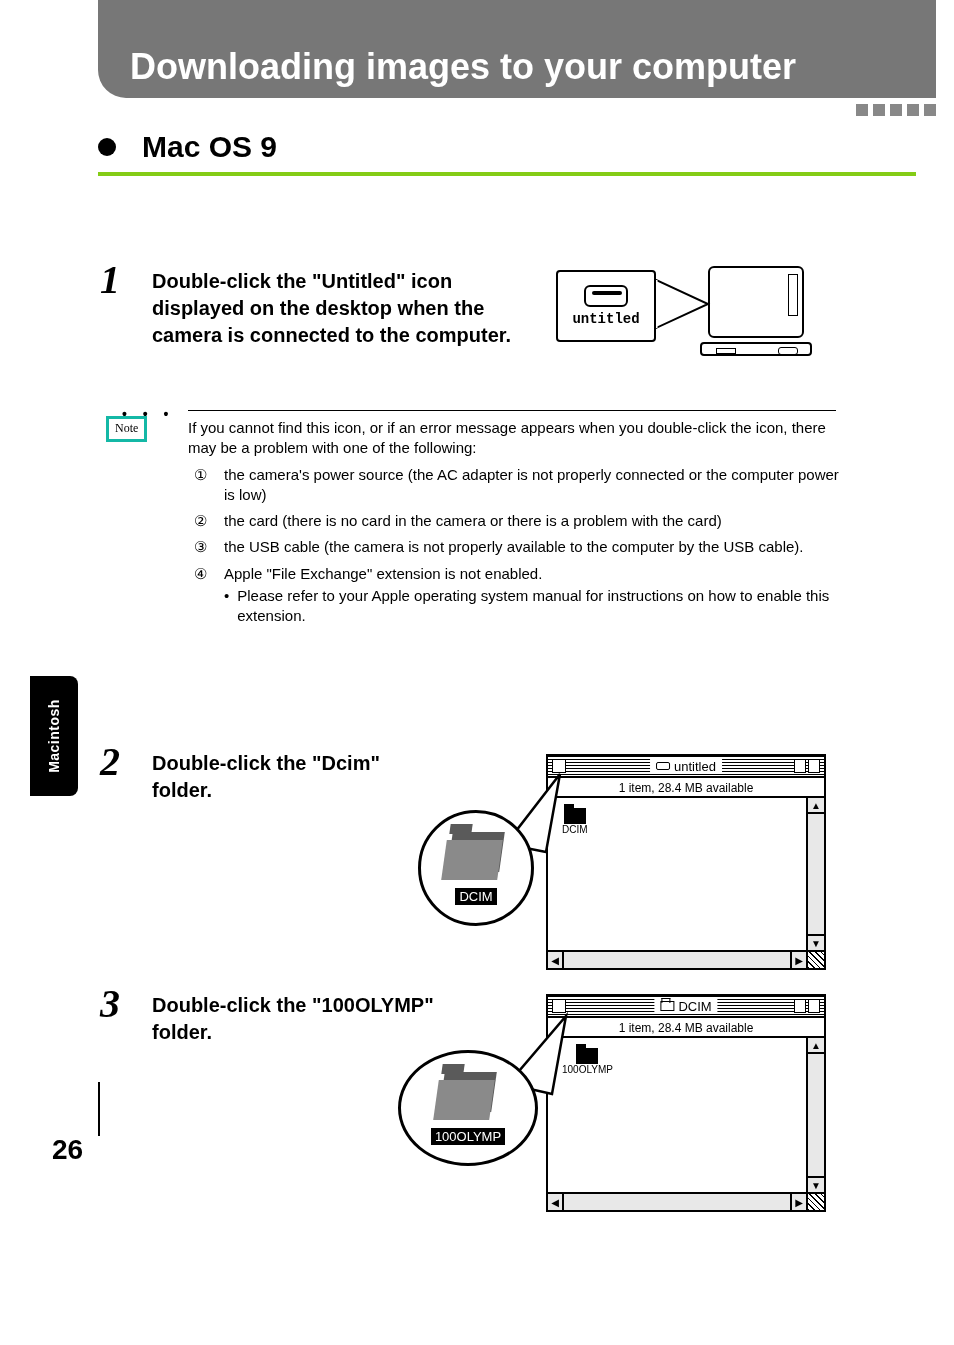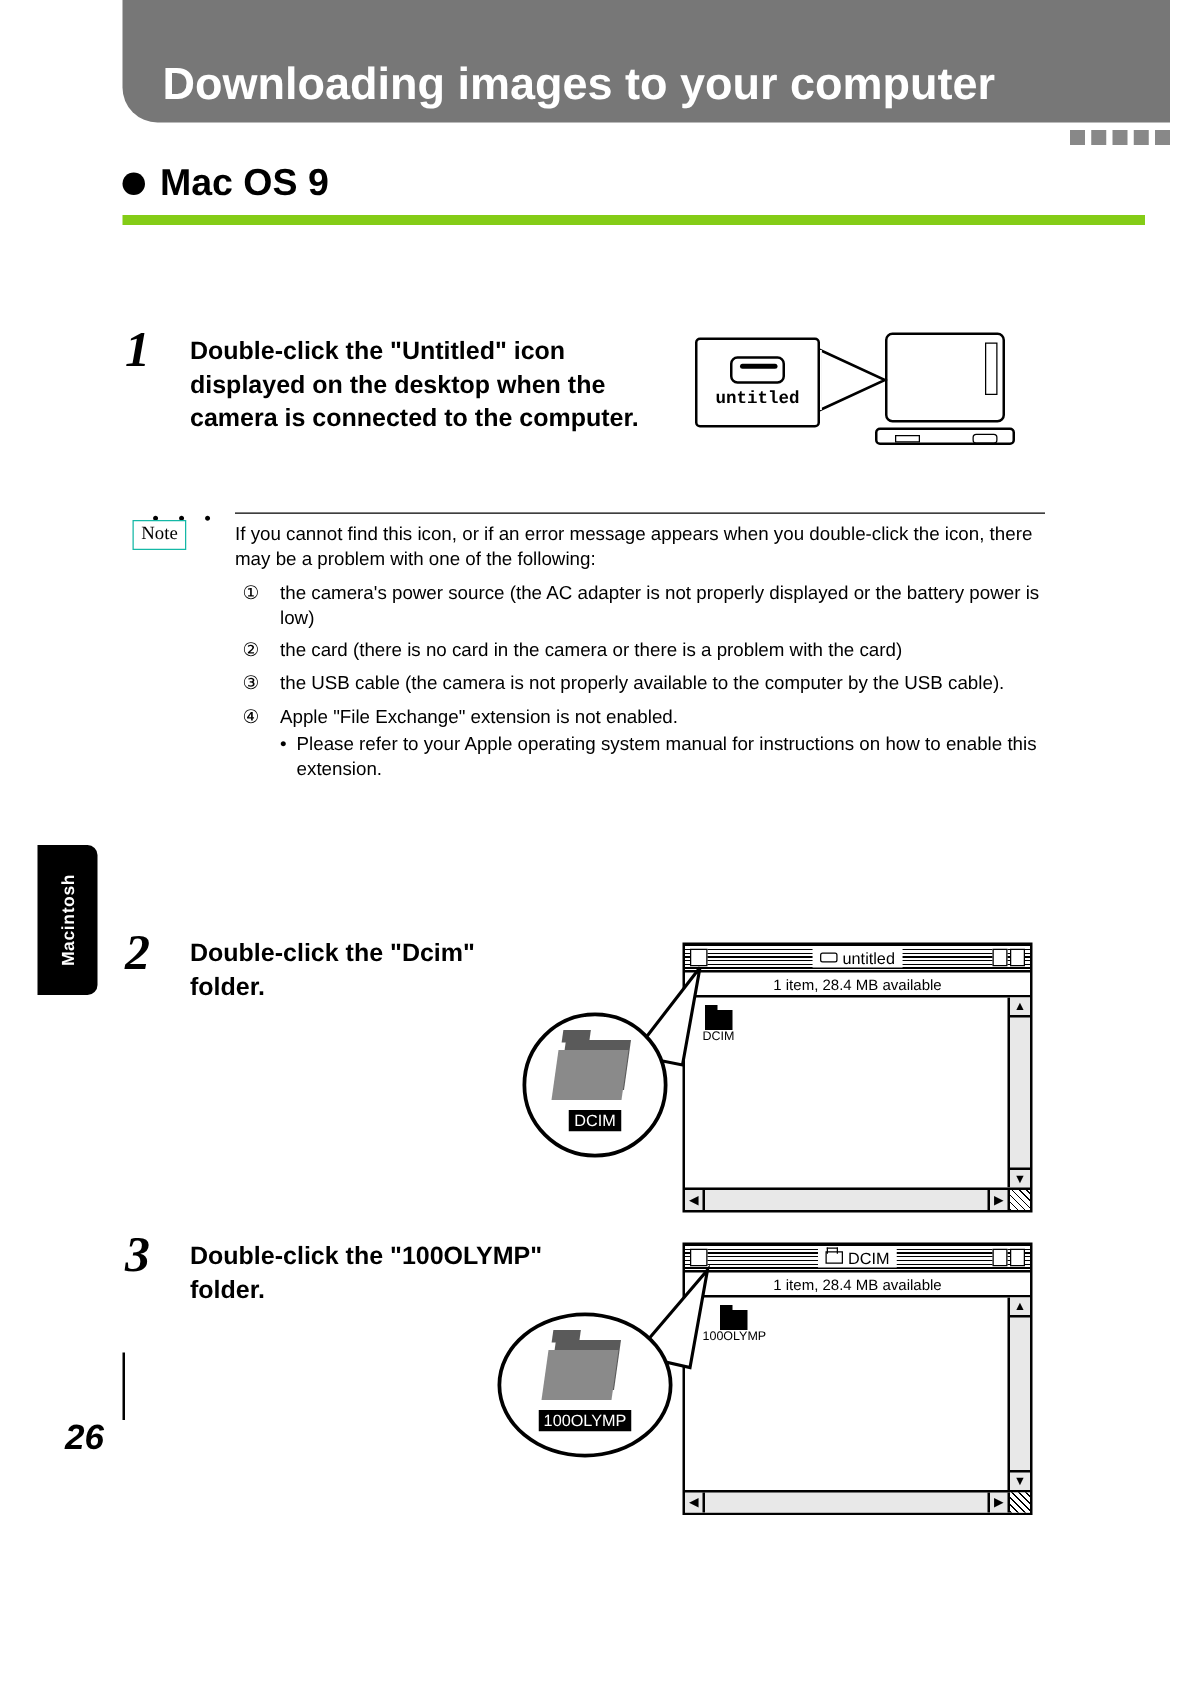--- a/index.html
+++ b/index.html
@@ -8,21 +8,21 @@
 
   
   .header-band { position: absolute; left: 98px; top: 0; width: 838px; height: 98px; background: #777; border-bottom-left-radius: 28px; }
   .header-title { position: absolute; left: 130px; top: 46px; font-size: 36px; font-weight: bold; color: #fff; font-family: Arial, Helvetica, sans-serif; }
 
   
   .dots-row { position: absolute; right: 18px; top: 104px; display: flex; gap: 5px; }
   .dots-row .sq { width: 12px; height: 12px; background: #888; }
 
   
-  .section-row { position: absolute; left: 98px; top: 130px; width: 818px; border-bottom: 8px solid #84cc16; padding-bottom: 8px; display: flex; align-items: center; gap: 12px; }
+  .section-row { position: absolute; left: 98px; top: 130px; width: 818px; border-bottom: 4px solid #84cc16; padding-bottom: 8px; display: flex; align-items: center; gap: 26px; }
   .bullet-dot { width: 18px; height: 18px; background: #000; border-radius: 50%; }
   .section-title { font-size: 30px; font-weight: bold; }
 
   
   .intro { position: absolute; left: 98px; top: 198px; width: 780px; font-size: 20px; line-height: 1.35; }
 
   
   .step-num { font-family: "Times New Roman", serif; font-style: italic; font-weight: bold; font-size: 40px; position: absolute; }
   .step-text { font-size: 20px; font-weight: bold; line-height: 1.35; position: absolute; }
 
@@ -37,21 +37,21 @@
   .drive-icon::after { content:""; position:absolute; left:6px; top:4px; width:30px; height:4px; background:#000; border-radius:2px; }
   .drive-label { font-family: "Courier New", monospace; font-weight: bold; font-size: 14px; }
   .monitor { position: absolute; left: 152px; top: -4px; width: 104px; height: 98px; }
   .mon-screen { width: 96px; height: 72px; border: 2px solid #000; border-radius: 6px; position: relative; }
   .mon-screen::before { content:""; position:absolute; right:4px; top:6px; width:8px; height:40px; border:1px solid #000; }
   .mon-base { width: 112px; height: 14px; border: 2px solid #000; border-radius: 4px; margin-top: 4px; position: relative; left:-8px; }
   .mon-base::before { content:""; position:absolute; left:14px; top:4px; width:18px; height:4px; border:1px solid #000; }
   .mon-base::after { content:""; position:absolute; right:12px; top:3px; width:18px; height:6px; border:1px solid #000; border-radius:3px; }
 
   
-  .note-icon { position: absolute; left: 106px; top: 416px; border: 1px solid #14b8a6; padding: 2px 6px 3px; font-size: 15px; font-family: "Times New Roman", serif; }
+  .note-icon { position: absolute; left: 106px; top: 416px; border: 3px solid #14b8a6; padding: 2px 6px 3px; font-size: 12px; font-family: "Times New Roman", serif; }
   .note-dots { position:absolute; left: 122px; top: 406px; font-size: 14px; letter-spacing: 6px; font-weight:bold;}
   .note-line { position:absolute; left: 188px; top: 410px; width: 648px; border-top: 1px solid #000; }
   .note-body { position:absolute; left: 188px; top: 418px; width: 660px; font-size: 15px; line-height: 1.35; }
   .note-body .li { display:flex; gap: 10px; margin-top: 6px; padding-left: 6px;}
   .note-body .li .mk { width: 20px; flex: 0 0 20px; }
   .note-body .sub { padding-left: 36px; margin-top: 2px;}
   .note-body .sub2 { display:flex; gap:8px; padding-left: 36px; margin-top: 2px;}
 
   
   .step2-num { left: 100px; top: 738px; }
@@ -102,21 +102,21 @@
   .call2 { left: 418px; top: 810px; }
   .call3 { left: 398px; top: 1050px; }
 
   
   .side-tab { position: absolute; left: 30px; top: 676px; width: 48px; height: 120px; background:#000; color:#fff; border-top-right-radius: 8px; border-bottom-right-radius: 8px; display:flex; align-items:center; justify-content:center;}
   .side-tab span { transform: rotate(-90deg); font-size: 14px; font-weight:bold; letter-spacing:0.5px;}
 
   
   .pagenum-wrap { position:absolute; left: 52px; bottom: 36px; }
   .pagenum-line { position:absolute; left: 98px; bottom: 66px; height: 54px; border-left: 2px solid #000; }
-  .pagenum { font-family: Arial; font-size: 28px; font-weight:bold; font-style: italic;}
+  .pagenum { font-family: Arial; font-size: 28px; font-weight:bold; }
 </style>
 </head>
 <body>
 <div class="page">
 
 <div class="header-band"></div>
 <div class="header-title">Downloading images to your computer</div>
 
 <div class="dots-row">
   <div class="sq"></div>
@@ -150,21 +150,21 @@
   </div>
 </div>
 
 <div class="note-dots">•&nbsp;•&nbsp;•</div>
 <div class="note-icon">Note</div>
 <div class="note-line"></div>
 <div class="note-body">
   <div>If you cannot find this icon, or if an error message appears when you double-click the icon, there may be a problem with one of the following:</div>
   <div class="li">
     <div class="mk">①</div>
-    <div>the camera's power source (the AC adapter is not properly displayed or the battery power is low)</div>
+    <div>the camera's power source (the AC adapter is not properly connected or the computer power is low)</div>
   </div>
   <div class="li">
     <div class="mk">②</div>
     <div>the card (there is no card in the camera or there is a problem with the card)</div>
   </div>
   <div class="li">
     <div class="mk">③</div>
     <div>the USB cable (the camera is not properly available to the computer by the USB cable).</div>
   </div>
   <div class="li">

